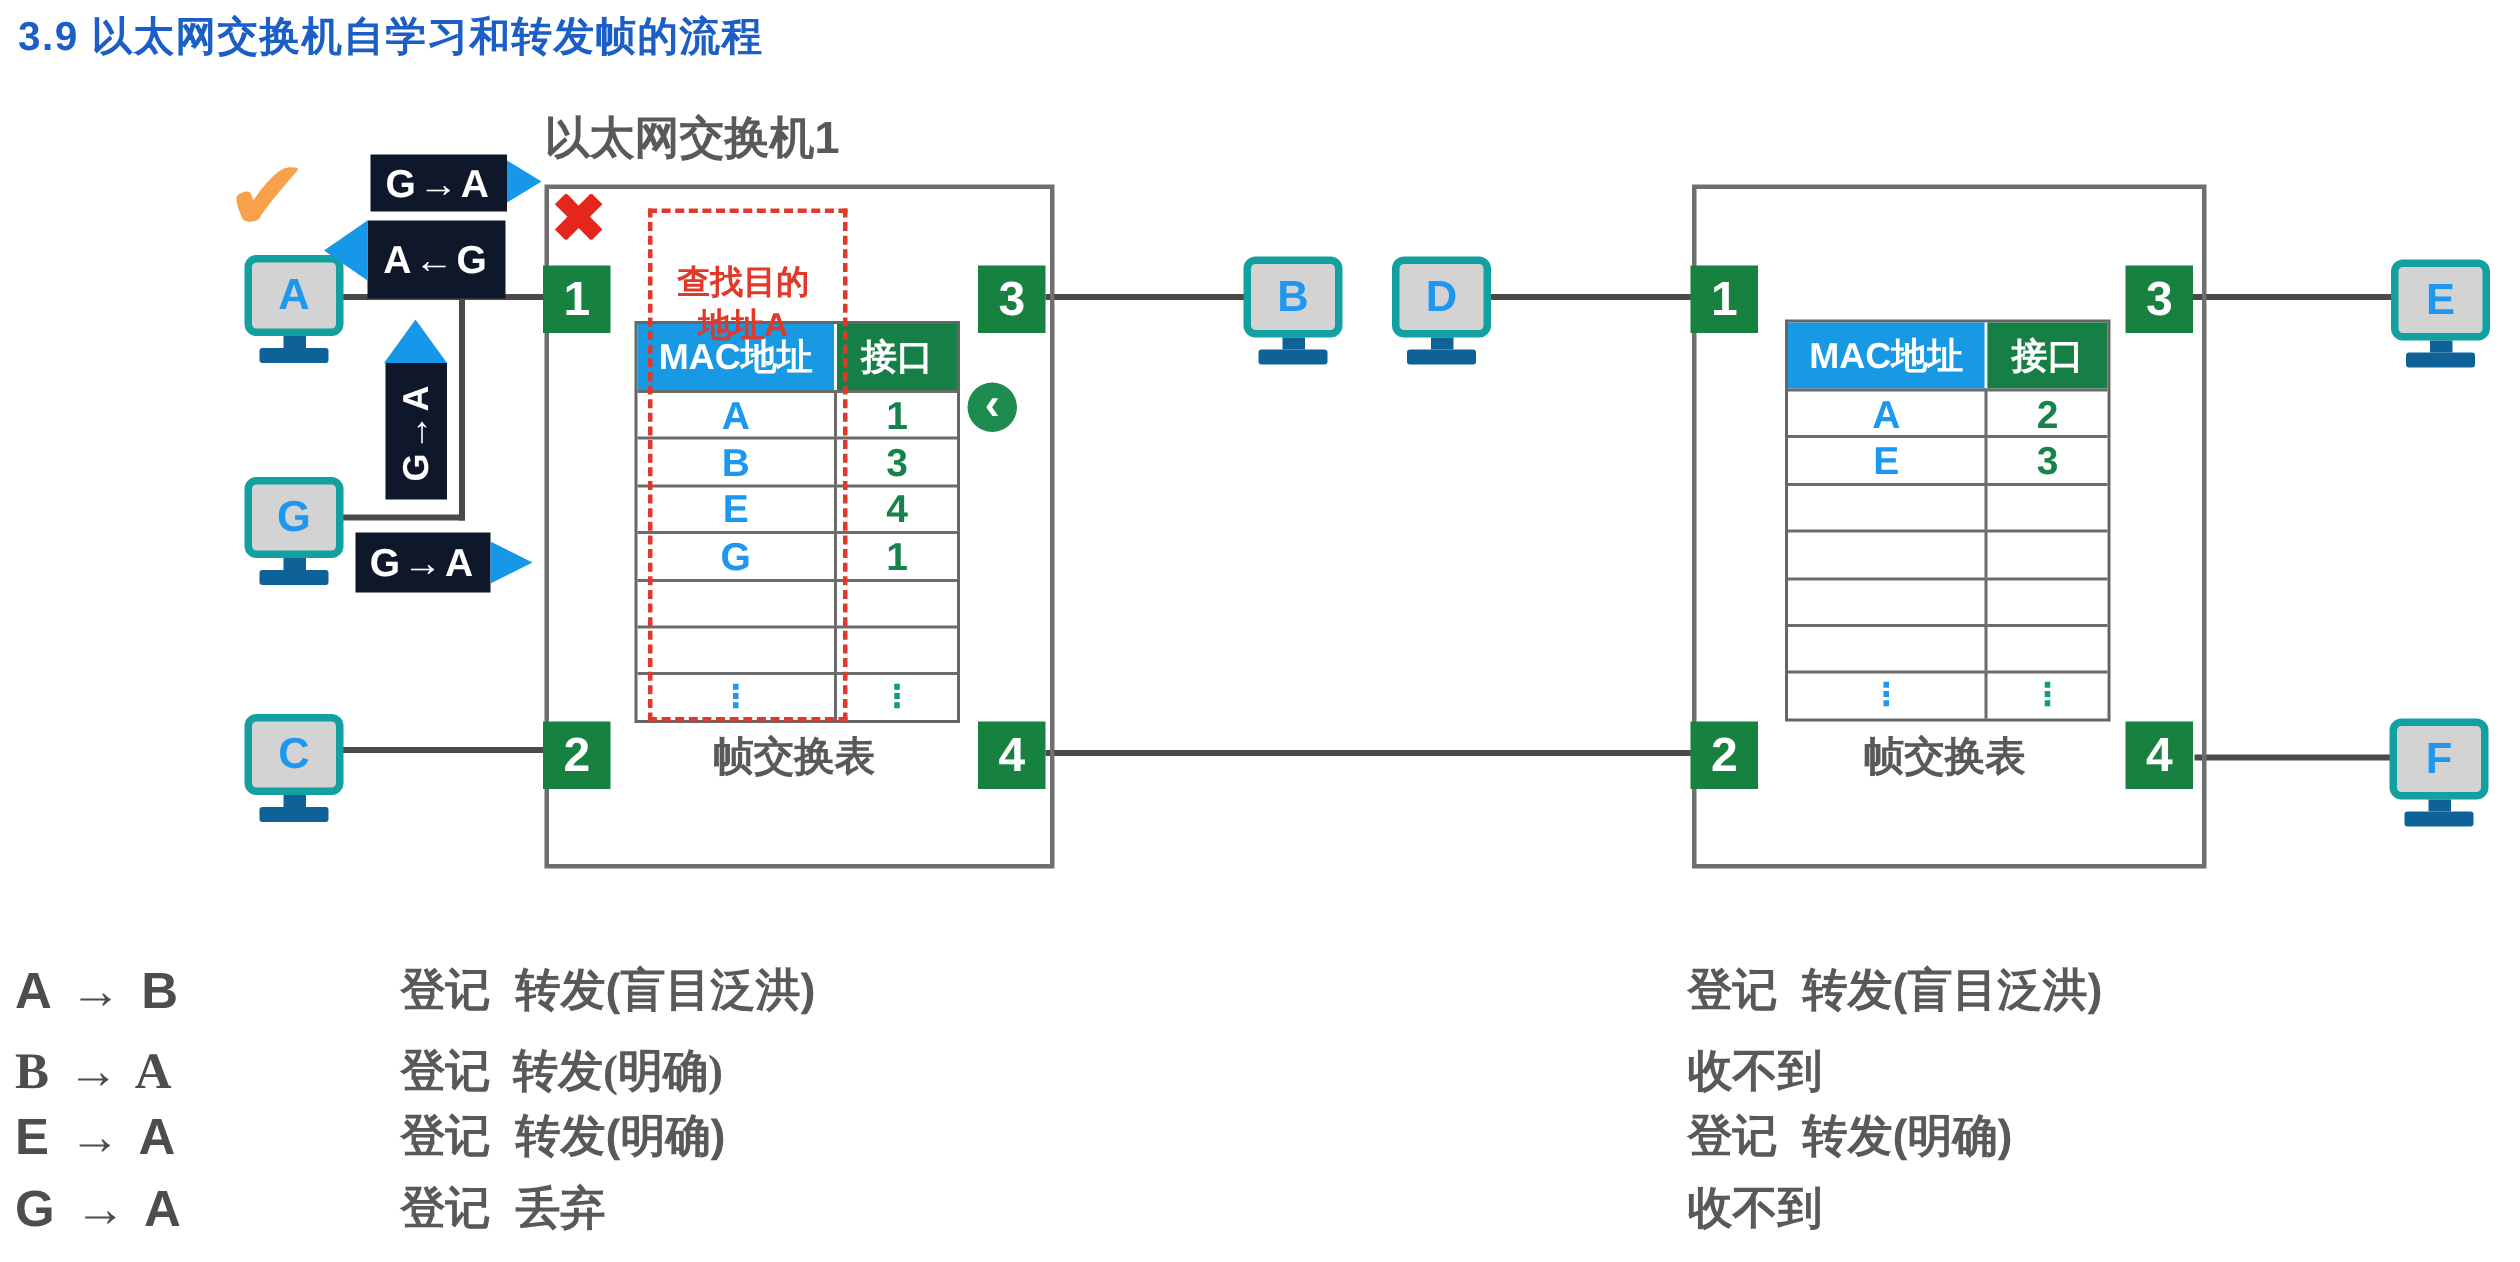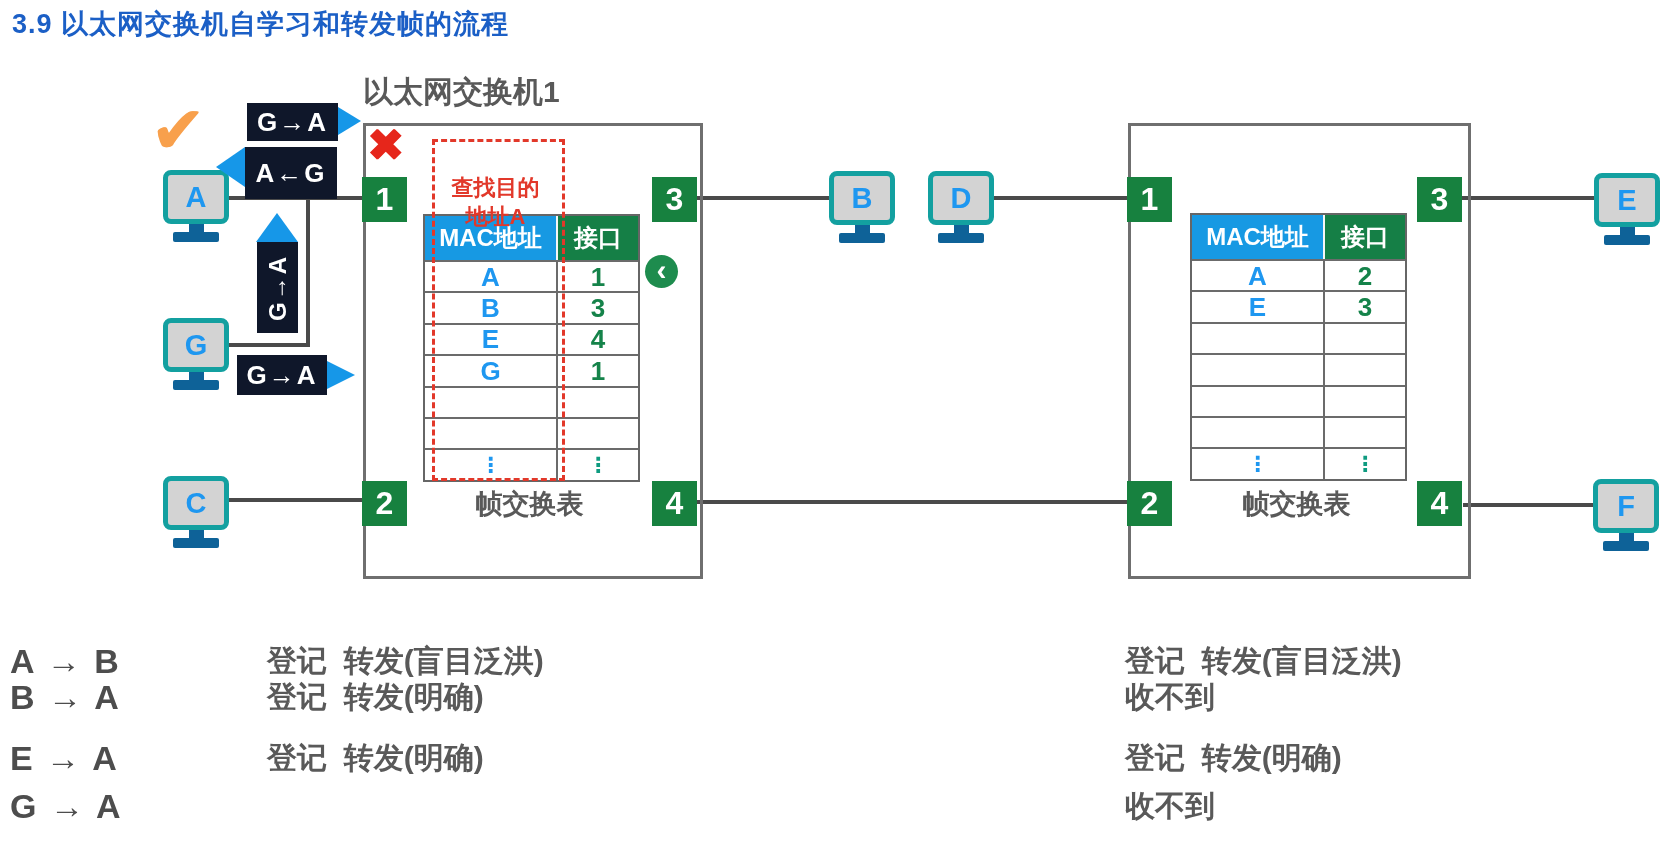--- a/index.html
+++ b/index.html
@@ -210,29 +210,30 @@
   <div class="abs check-icon">✔</div>
   <div class="abs cross-icon">✖</div>
   <div class="abs prev-icon">‹</div>
 
   <div class="abs" id="action-rows" style="left:0;top:0;width:1448px;height:841px;">
       <div class="action-row" style="top: 638px;">
         <span class="frame-label-text">A → B</span>
         <span class="sw1-action">登记  转发(盲目泛洪)</span>
         <span class="sw2-action">登记  转发(盲目泛洪)</span>
       </div>
-      <div class="action-row" style="top: 674px;">
+      <div class="action-row" style="top: 692px; font-family: Liberation Serif, serif;">
         <span class="frame-label-text">B → A</span>
         <span class="sw1-action">登记  转发(明确)</span>
         <span class="sw2-action">收不到</span>
       </div>
       <div class="action-row" style="top: 735px;">
         <span class="frame-label-text">E → A</span>
         <span class="sw1-action">登记  转发(明确)</span>
         <span class="sw2-action">登记  转发(明确)</span>
       </div>
       <div class="action-row" style="top: 783px;">
         <span class="frame-label-text">G → A</span>
+        <span class="sw1-action">登记  丢弃</span>
         <span class="sw2-action">收不到</span>
       </div>
     </div>
 
 </div>
 
 </body></html>

